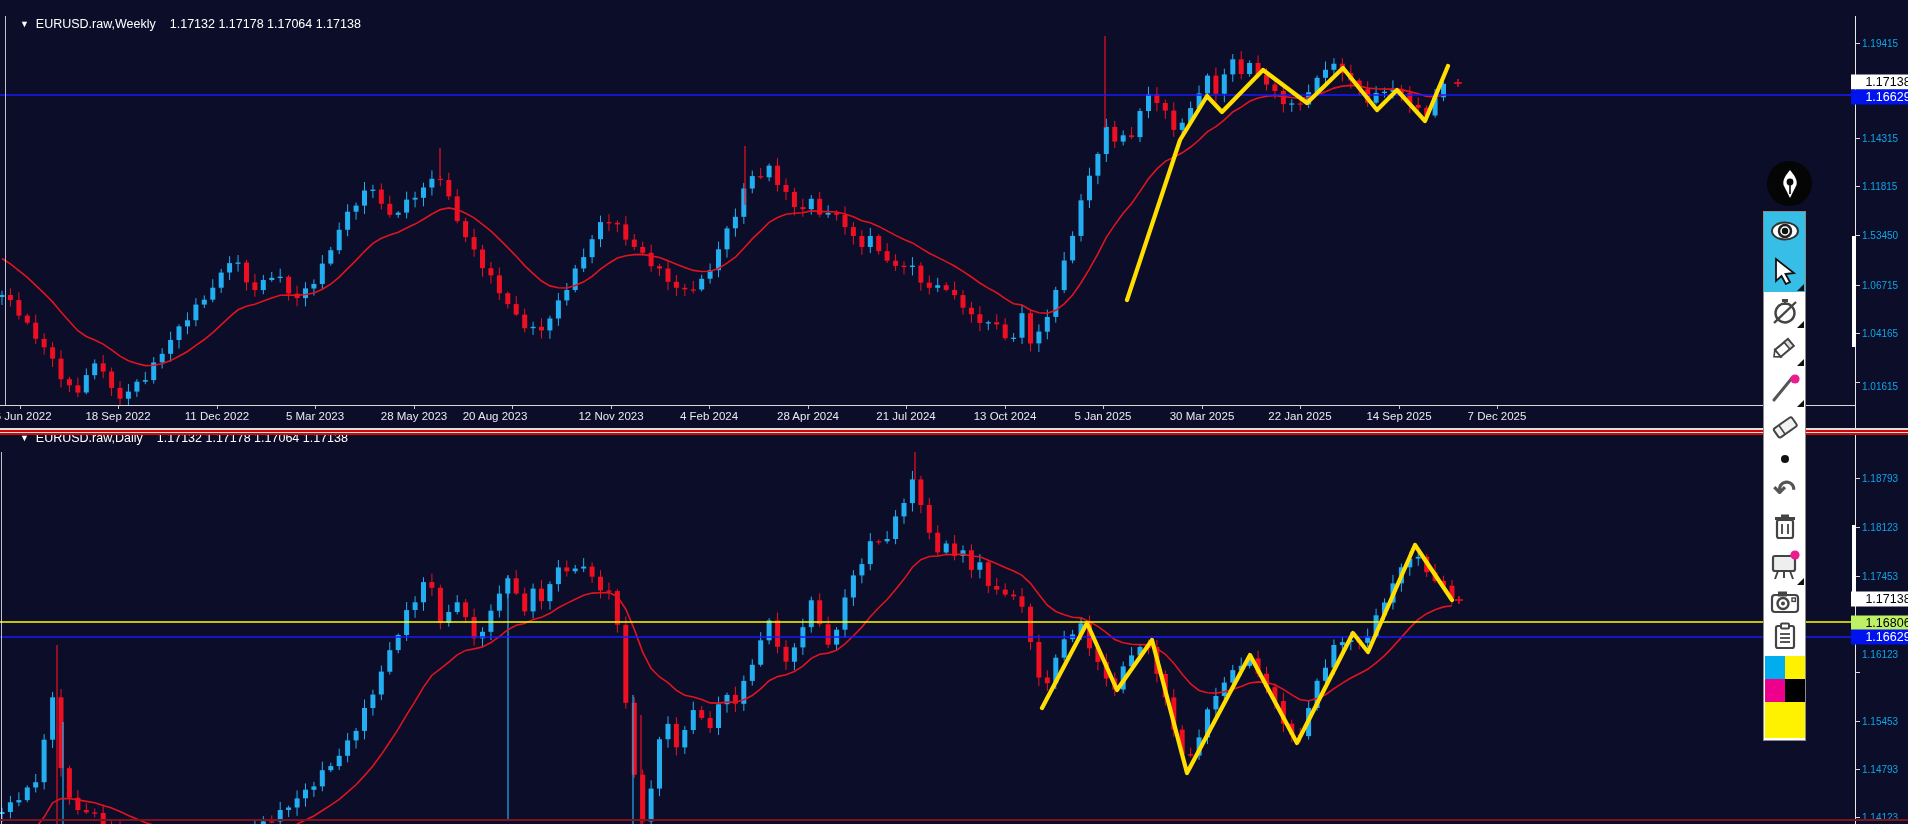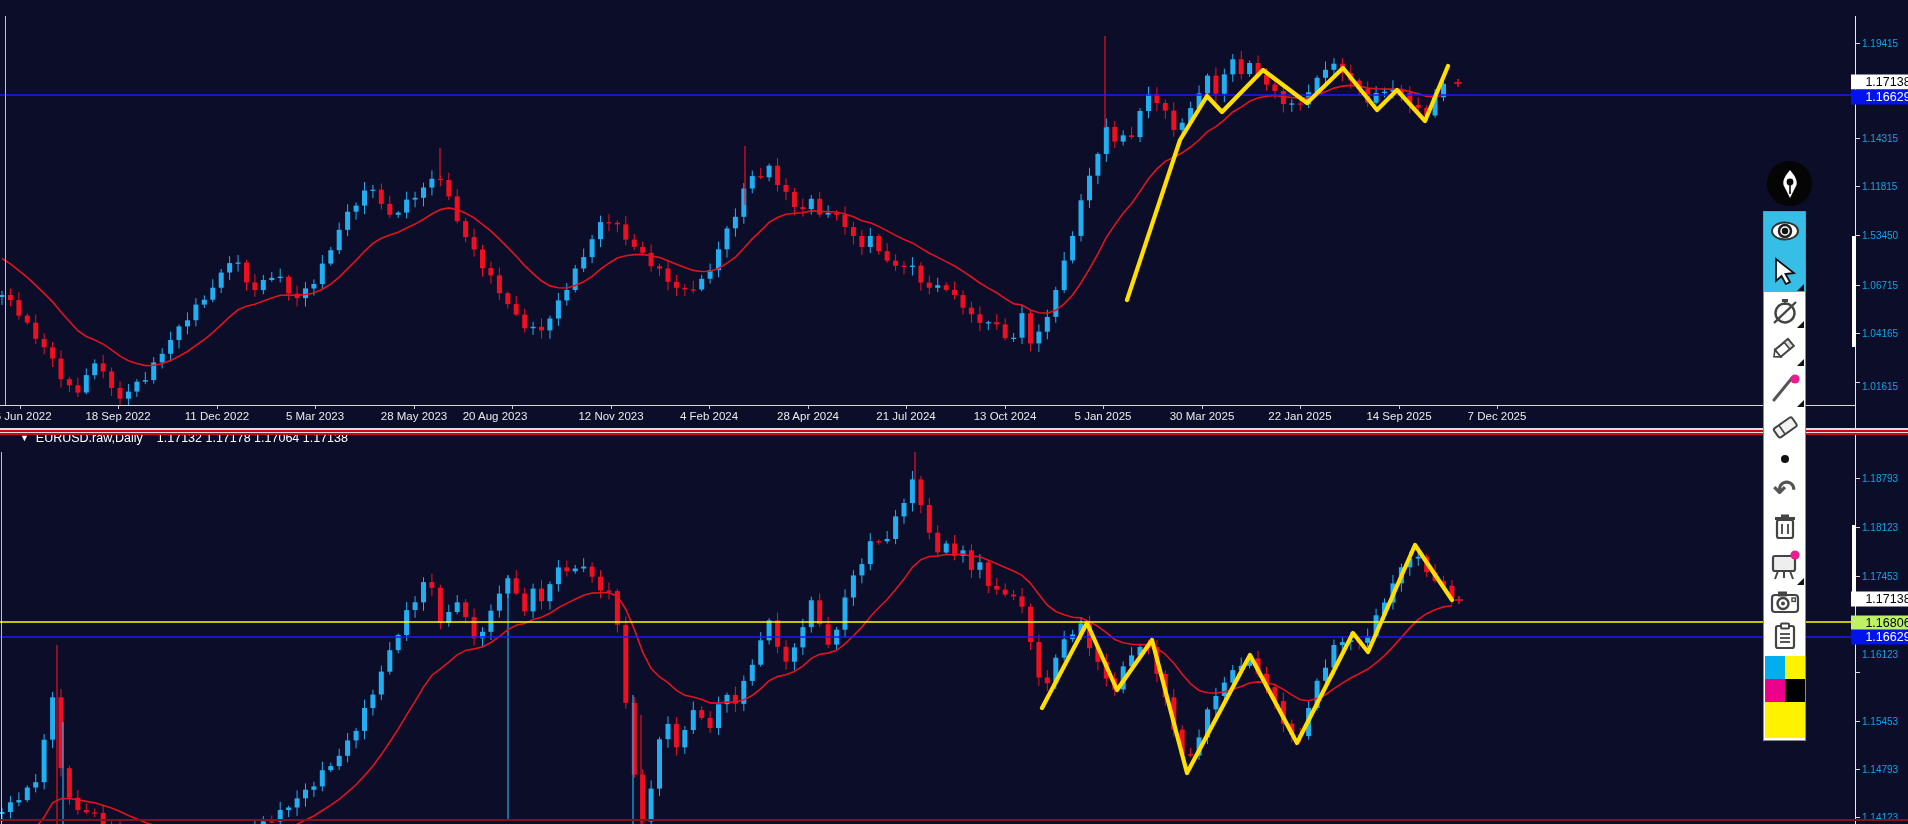--- a/index.html
+++ b/index.html
@@ -30,20 +30,23 @@
               border-left:7px solid transparent;border-bottom:7px solid #111;}
   #pen-logo{position:absolute;left:1767px;top:161px;width:45px;height:45px;border-radius:50%;
             background:#050505;display:flex;align-items:center;justify-content:center;z-index:50;}
   .swatch{position:absolute;}
 </style>
 </head>
 <body>
 
 <div id="screen">
 
+  <div class="chart-title" style="top:3px;">
+    <span class="tri">▼</span><span>EURUSD.raw,Weekly</span><span class="quote">1.17132 1.17178 1.17064 1.17138</span>
+  </div>
 
   <svg id="top-svg" class="plot" style="top:16px;" width="1856" height="390" viewBox="0 16 1856 390">
       <line x1="2" y1="290.8" x2="2" y2="305.0" stroke="#24AEF2" stroke-width="1"></line>
       <rect x="-0.5" y="295.0" width="5" height="2.0" fill="#24AEF2"></rect>
       <line x1="10.43" y1="288.4" x2="10.43" y2="306.5" stroke="#EE1022" stroke-width="1"></line>
       <rect x="7.9" y="295.0" width="5" height="5.1" fill="#EE1022"></rect>
       <line x1="18.86" y1="292.3" x2="18.86" y2="319.5" stroke="#EE1022" stroke-width="1"></line>
       <rect x="16.4" y="300.1" width="5" height="15.5" fill="#EE1022"></rect>
       <line x1="27.29" y1="313.5" x2="27.29" y2="324.9" stroke="#EE1022" stroke-width="1"></line>
       <rect x="24.8" y="315.6" width="5" height="7.1" fill="#EE1022"></rect>

